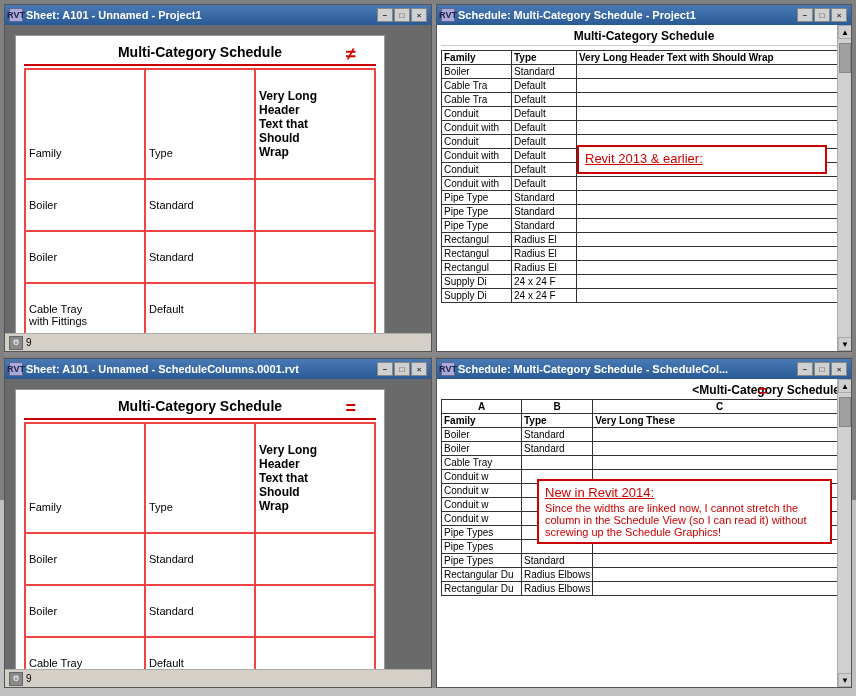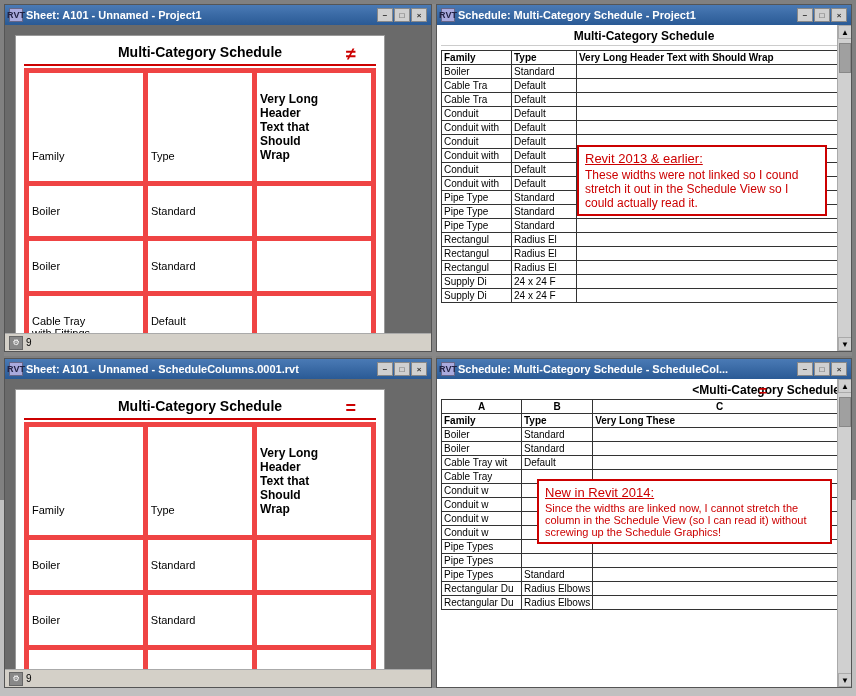--- a/index.html
+++ b/index.html
@@ -91,21 +91,21 @@
       position: relative;
     }
 
     .schedule-table {
       width: 100%;
       border-collapse: collapse;
       font-size: 11px;
     }
 
     .schedule-table th, .schedule-table td {
-      border: 5px solid #ef4444;
+      border: 2px solid #ef4444;
       padding: 19px 3px;
       vertical-align: top;
     }
 
     .schedule-table th {
       background: white;
       font-weight: normal;
       text-align: left;
       vertical-align: bottom;
     }
@@ -402,21 +402,20 @@
                 <td>Supply Di</td>
                 <td>24 x 24 F</td>
                 <td></td>
               </tr>
           </tbody>
         </table>
       </div>
 
       <div class="annotation-box" style="left: 140px; top: 120px; width: 250px; z-index:10;">
         <span class="annotation-title">Revit 2013 &amp; earlier:</span>
-        <span>These widths were not linked so I cound stretch it out in the Schedule View so I could actually read it.</span>
       </div>
 
       <div style="position:absolute; right:0; top:0; bottom:0; width:14px; background:#d0d0d0; border-left:1px solid #aaa;">
         <div style="width:14px; height:14px; background:#d0d0d0; border:1px solid #aaa; display:flex; align-items:center; justify-content:center; font-size:8px;">▲</div>
         <div style="width:12px; height:30px; background:#a0a0a0; border:1px solid #888; margin:0 auto; margin-top:4px;"></div>
         <div style="position:absolute; bottom:0; width:14px; height:14px; background:#d0d0d0; border:1px solid #aaa; display:flex; align-items:center; justify-content:center; font-size:8px;">▼</div>
       </div>
     </div>
   </div>
 
@@ -524,25 +523,20 @@
                 <td>Boiler</td>
                 <td>Standard</td>
                 <td></td>
               </tr>
             <tr>
                 <td>Boiler</td>
                 <td>Standard</td>
                 <td></td>
               </tr>
             <tr>
-                <td>Cable Tray wit</td>
-                <td>Default</td>
-                <td></td>
-              </tr>
-            <tr>
                 <td>Cable Tray</td>
                 <td></td>
                 <td></td>
               </tr>
             <tr>
                 <td>Conduit w</td>
                 <td></td>
                 <td></td>
               </tr>
             <tr>

